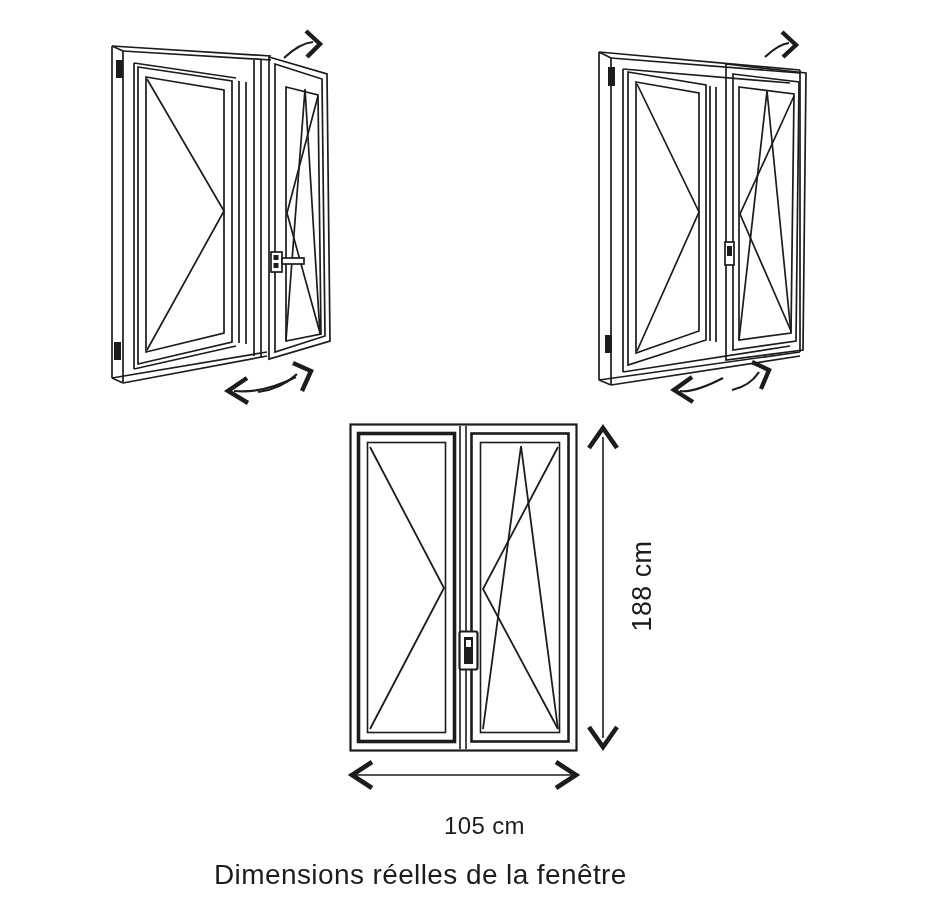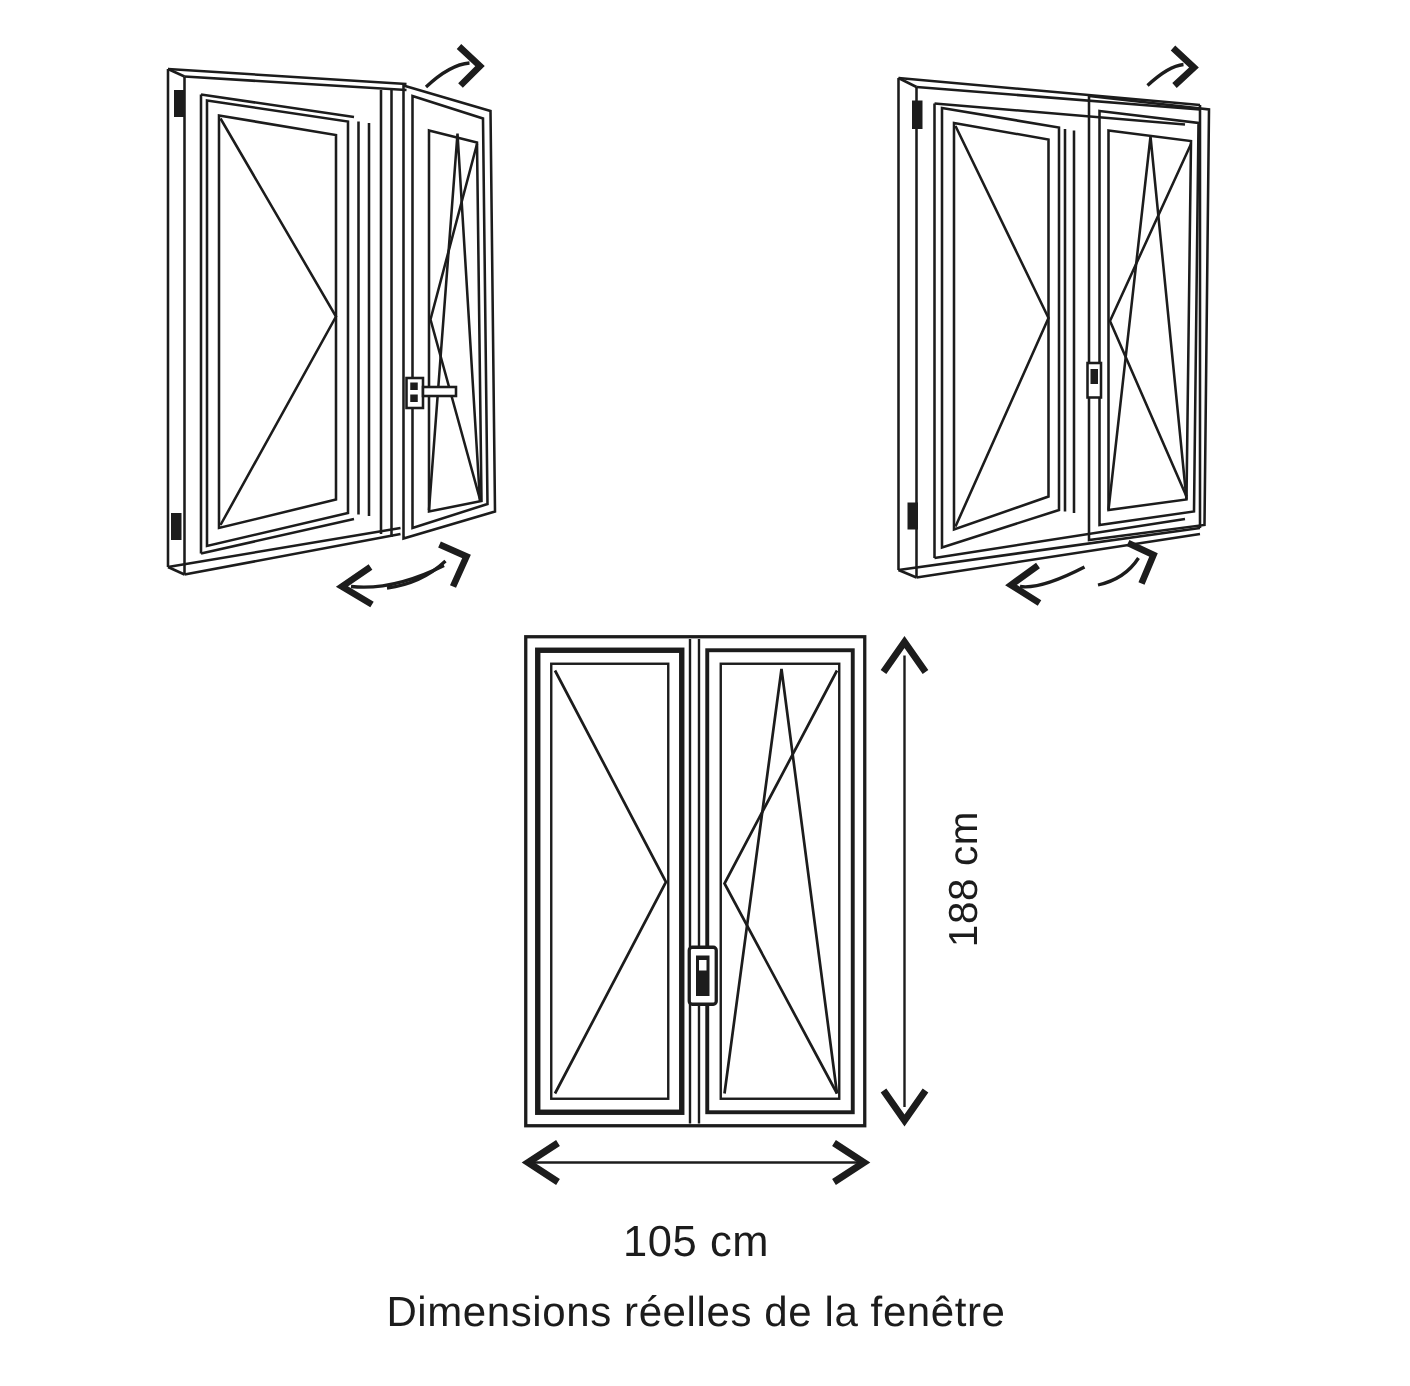--- a/index.html
+++ b/index.html
@@ -20,26 +20,26 @@
     white-space: nowrap;
   }
   .dim-label-v {
     left: 596px; top: 571px; width: 92px; height: 30px;
     display: flex; align-items: center; justify-content: center;
     transform: rotate(-90deg);
     font-size: 27px;
   }
   .dim-label-h {
     left: 403px; top: 812px; width: 122px;
-    text-align: center;
-    font-size: 29px;
+    text-align: right;
+    font-size: 24px;
   }
   .caption {
     left: 214px; top: 859px; width: 500px;
-    text-align: center;
+    text-align: left;
     font-size: 28px;
   }
 </style>
 </head>
 <body>
 
 <div class="canvas">
 
   <svg style="left:95px; top:15px;" width="250" height="400" viewBox="95 15 250 400" fill="none" stroke="#1c1c1c" stroke-width="1.7" stroke-linejoin="miter">
 

